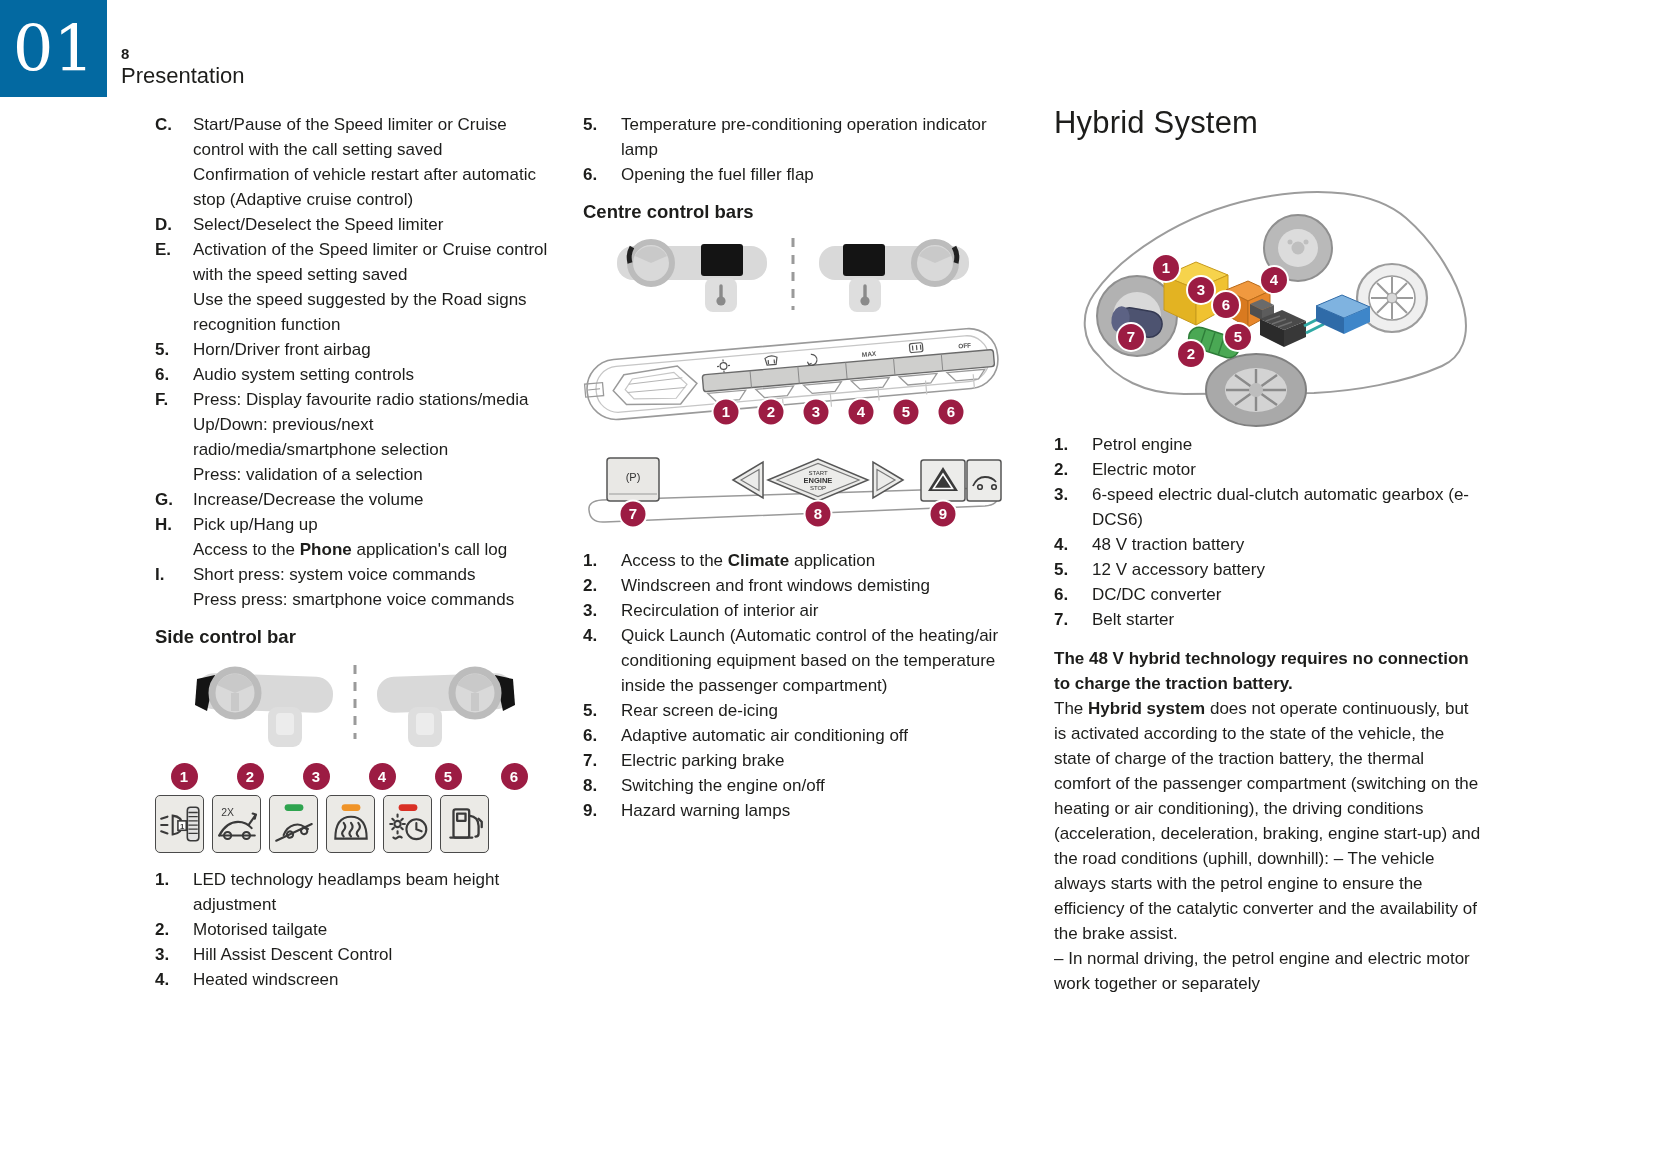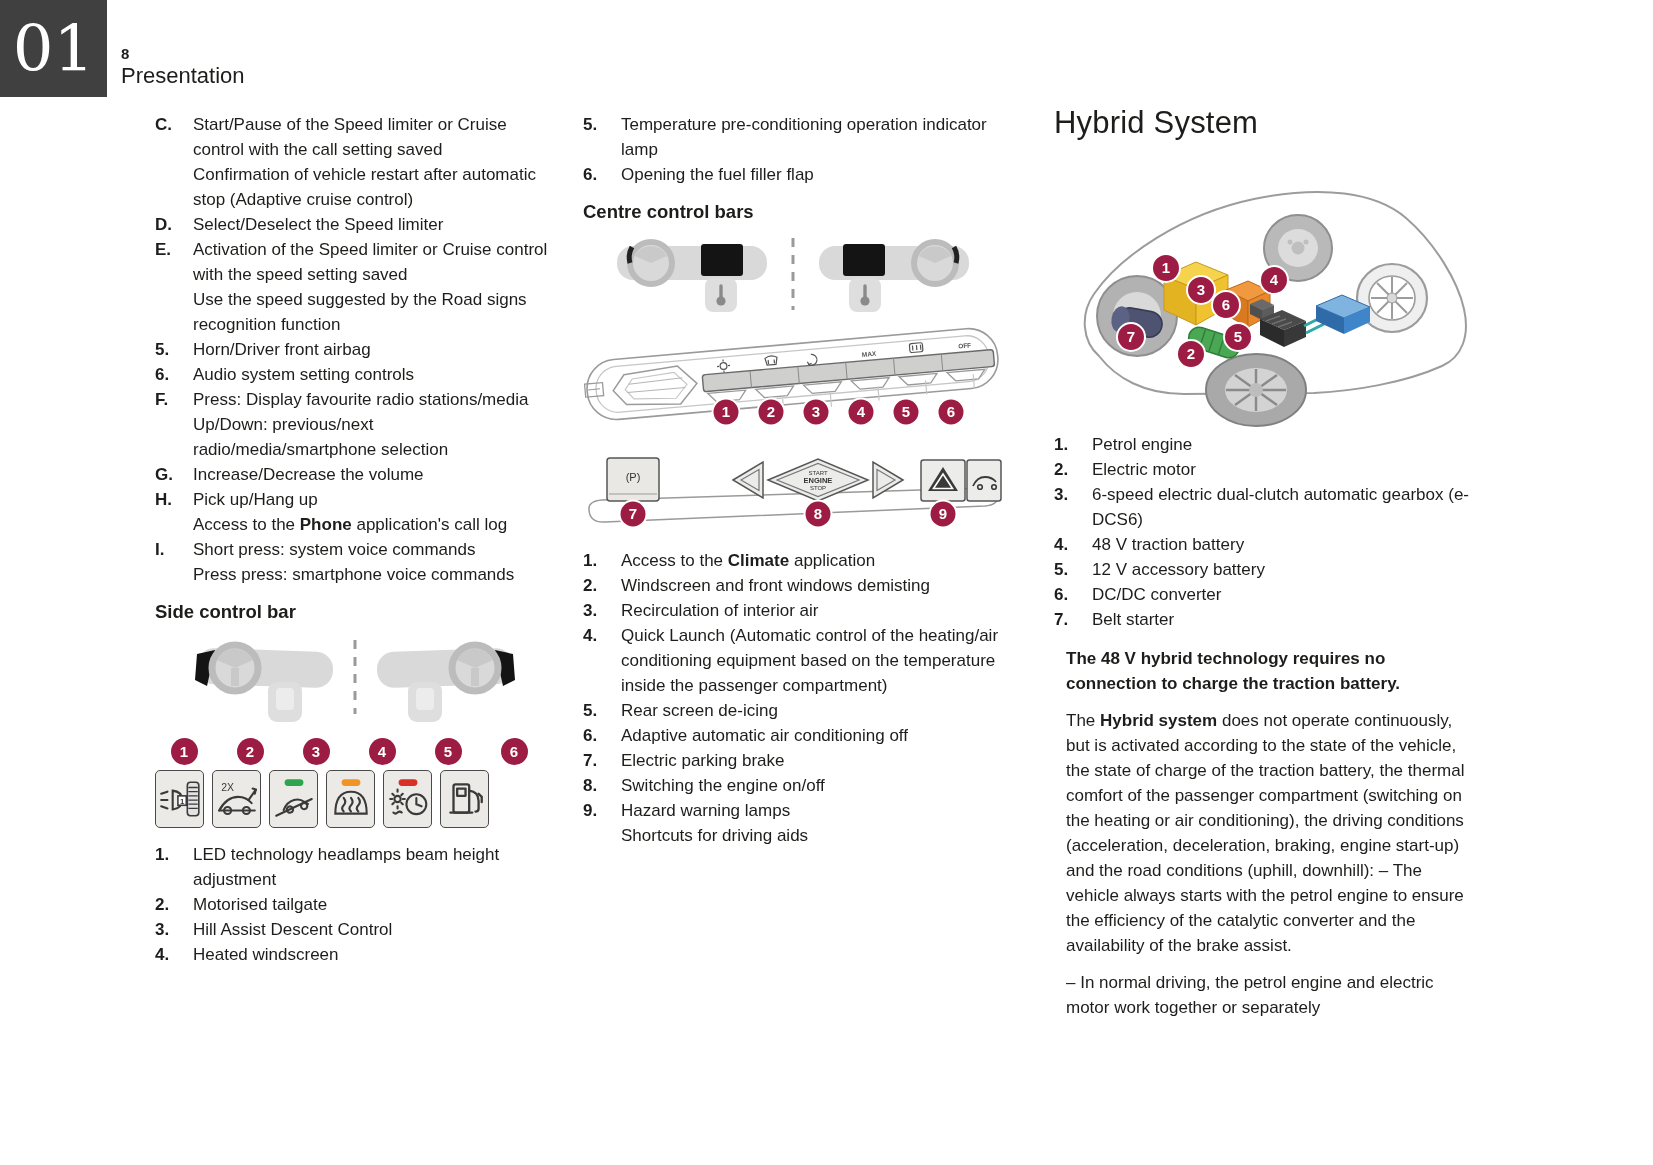--- a/index.html
+++ b/index.html
@@ -1,19 +1,19 @@
 <!DOCTYPE html>
 <html><head>
 <meta charset="utf-8">
 <style>
   html,body{margin:0;padding:0;background:#fff;}
   .page{position:relative;width:1653px;height:1165px;background:#ffffff;overflow:hidden;
         font-family:"Liberation Sans",sans-serif;color:#1d1d1b;}
   
-  .chapter-badge{position:absolute;left:0;top:0;width:107px;height:97px;background:#404040;
+  .chapter-badge{position:absolute;left:0;top:0;width:107px;height:97px;background:#0369a1;
         display:flex;align-items:center;justify-content:center;}
   .chapter-badge span{font-family:"DejaVu Serif",serif;font-size:64px;color:#ffffff;line-height:1;}
   .page-head{position:absolute;left:121px;top:44px;}
   .page-num{font-weight:bold;font-size:15px;line-height:20px;}
   .section-title{font-size:22px;line-height:24px;}
   
   .col{position:absolute;top:112px;font-size:17px;line-height:25px;}
   .col-left{left:155px;width:402px;}
   .col-mid{left:583px;width:416px;}
   .col-right{left:1054px;top:104px;width:430px;}
@@ -28,21 +28,21 @@
   .badge-cell{width:58px;display:flex;justify-content:center;}
   .badge{width:27px;height:27px;border-radius:50%;background:#9C1C43;color:#fff;font-weight:bold;
          font-size:15px;display:flex;align-items:center;justify-content:center;box-shadow:0 0 0 2px #fff;}
   
   .btn-row{display:flex;gap:8px;margin-top:5px;}
   .ctrl-btn{width:49px;height:58px;background:#ebeae6;border:1.6px solid #4a4a4a;border-radius:5px;
             display:flex;align-items:center;justify-content:center;box-sizing:border-box;}
   .list-after{margin-top:14px;}
   
   .paras{margin-top:14px;}
-  .paras p{margin:12px;line-height:25px;}
+  .paras p{margin:0;line-height:25px;}
   svg text{font-family:"Liberation Sans",sans-serif;}
   .illus{display:block;}
 </style>
 </head>
 <body>
 
 <div class="page">
 
   <div class="chapter-badge">
     <span>01</span>
@@ -90,20 +90,21 @@
           <span class="ref-text">
             <div>Audio system setting controls</div>
           </span>
         </div>
 
         <div class="ref-row">
           <span class="ref-label">F.</span>
           <span class="ref-text">
             <div>Press: Display favourite radio stations/media</div>
             <div>Up/Down: previous/next radio/media/smartphone selection</div>
+            <div>Press: validation of a selection</div>
           </span>
         </div>
 
         <div class="ref-row">
           <span class="ref-label">G.</span>
           <span class="ref-text">
             <div>Increase/Decrease the volume</div>
           </span>
         </div>
 
@@ -512,21 +513,20 @@
           <span class="ref-label">8.</span>
           <span class="ref-text">
             <div>Switching the engine on/off</div>
           </span>
         </div>
 
         <div class="ref-row">
           <span class="ref-label">9.</span>
           <span class="ref-text">
             <div>Hazard warning lamps</div>
-            <div>Shortcuts for driving aids</div>
           </span>
         </div>
       </div>
   </section>
 
   <section class="col col-right">
     <h1 class="hybrid">Hybrid System</h1>
 
     <svg class="illus" width="430" height="272" viewBox="0 0 430 272" style="margin-top:14px">
       <path d="M45,200 C28,185 26,158 40,138 C66,100 128,58 200,43 C268,29 322,36 352,62 C382,88 404,126 410,153 C416,180 408,201 388,210 C350,227 300,235 260,237 L130,238 C90,238 62,222 45,200 Z" fill="#ffffff" stroke="#9c9c9c" stroke-width="2"></path>

